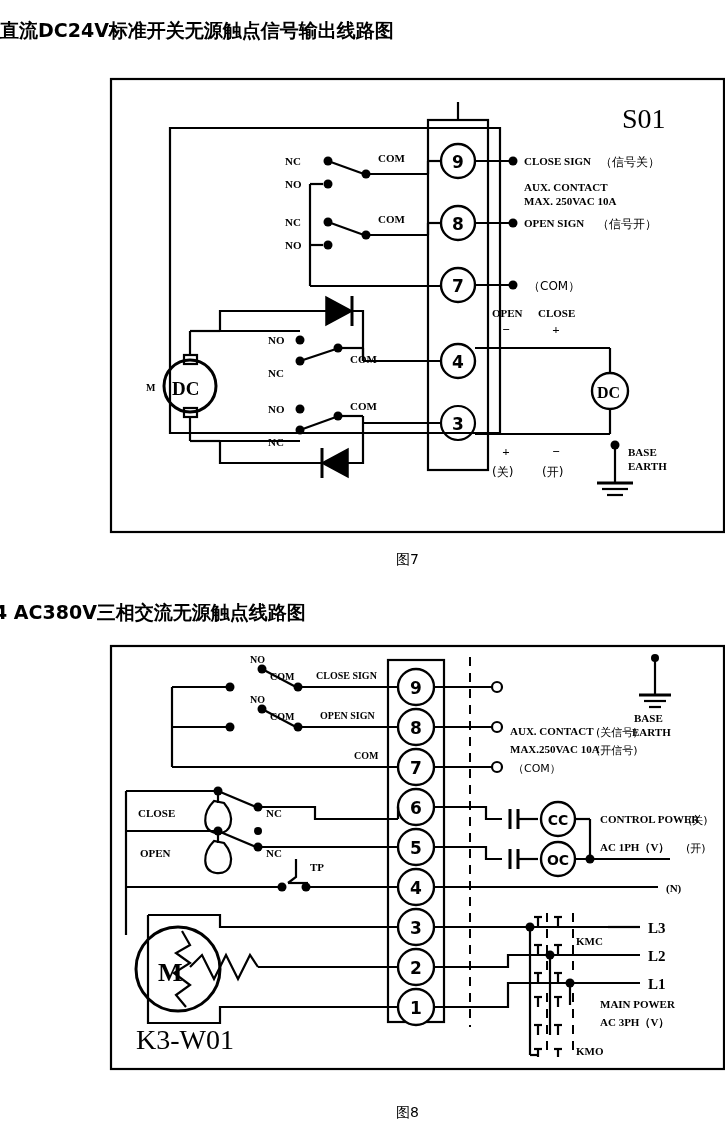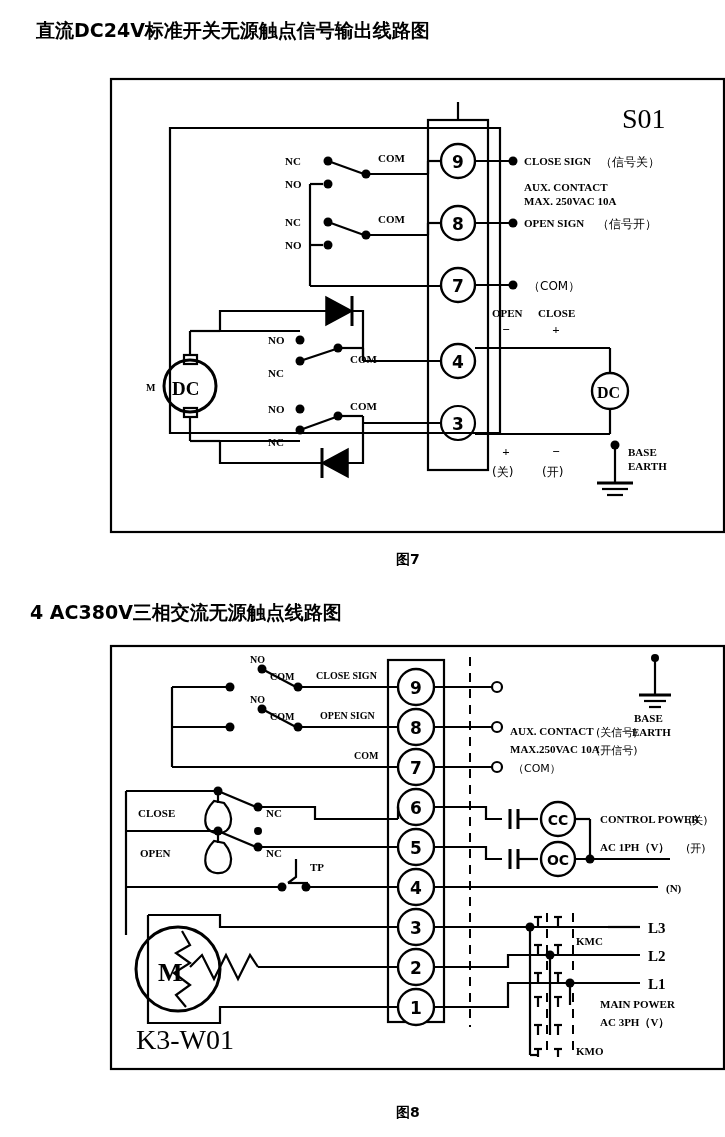--- a/index.html
+++ b/index.html
@@ -2,26 +2,26 @@
 <html><head>
 <meta charset="utf-8">
 <style>
   html,body{margin:0;padding:0;background:#fff;}
   body{width:725px;height:1137px;position:relative;
        font-family:"Liberation Serif",serif;color:#000;
        -webkit-font-smoothing:antialiased;}
   .page{position:relative;width:725px;height:1137px;overflow:hidden;}
 
   .title{position:absolute;font-family:"DejaVu Sans",sans-serif;
-         font-weight:700;font-size:19px;letter-spacing:0px;white-space:nowrap;padding-left:36px;}
+         font-weight:700;font-size:19px;letter-spacing:0px;white-space:nowrap;}
   #title1{left:0px;top:18px;}
   #title2{left:-6px;top:600px;}
 
   .caption{position:absolute;font-family:"DejaVu Sans",sans-serif;
-           font-weight:700;font-size:14px;}
+           font-weight:400;font-size:14px;}
   #cap1{left:396px;top:551px;}
   #cap2{left:396px;top:1104px;text-align:center;}
 
   svg{position:absolute;left:0;top:0;overflow:visible;}
   .fig{position:absolute;}
   #fig1{left:110px;top:78px;width:547px;height:455px;}
   #fig2{left:110px;top:645px;width:615px;height:425px;}
 
   text{font-family:"Liberation Serif",serif;fill:#000;}
   .lbl{font-size:11px;font-weight:700;}

